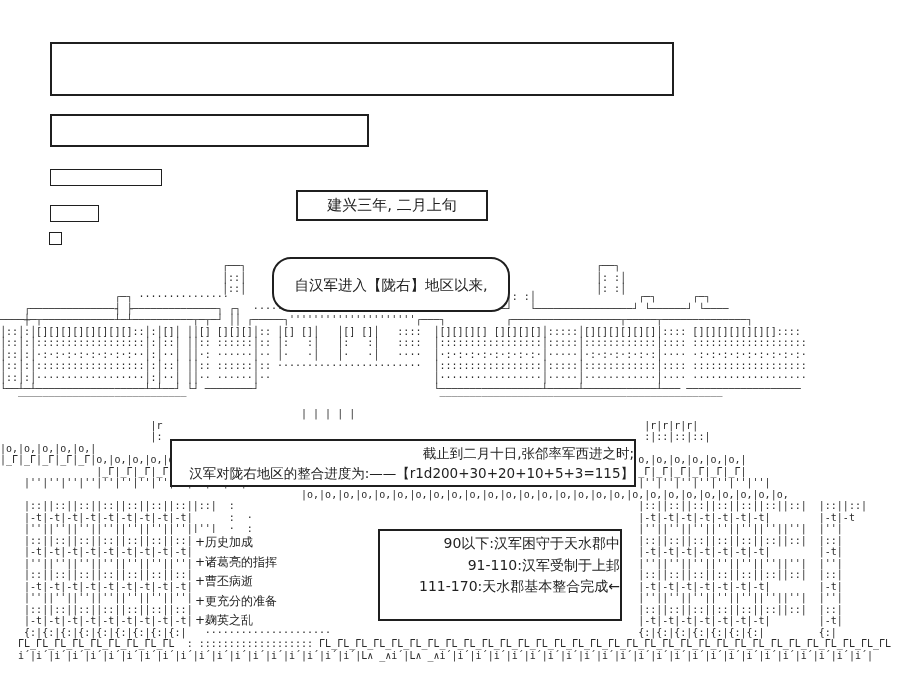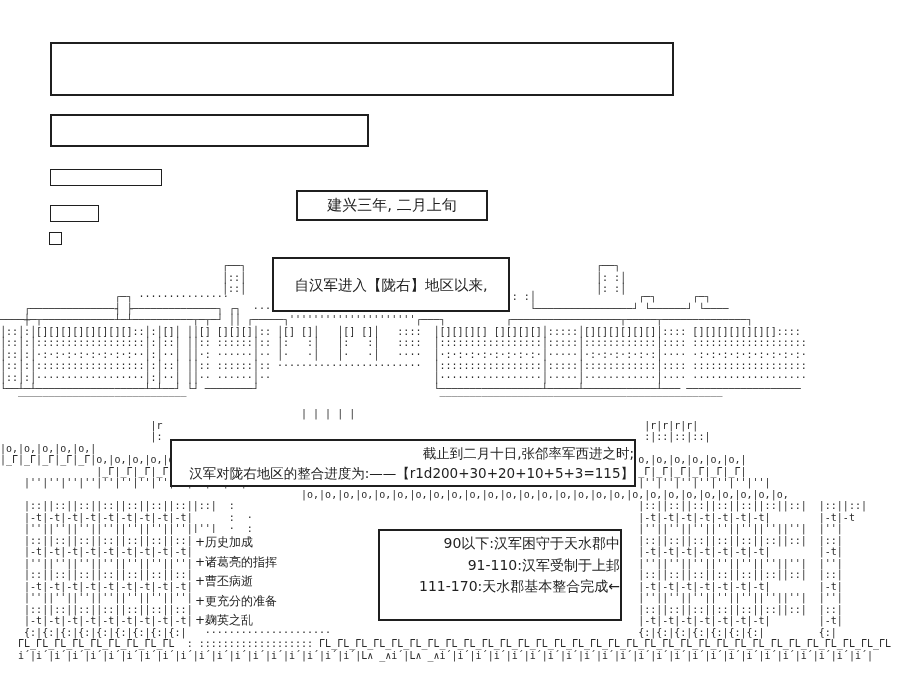--- a/index.html
+++ b/index.html
@@ -3,21 +3,21 @@
 <meta charset="utf-8">
 <style>
   html,body{margin:0;padding:0;background:#fff;}
   #stage{position:relative;width:901px;height:694px;background:#fff;color:#1f1f1f;overflow:hidden;
          font-family:"DejaVu Sans",sans-serif;}
   pre.aa{position:absolute;margin:0;font-family:"DejaVu Sans Mono",monospace;
          font-size:10px;line-height:11.5px;letter-spacing:0;color:#2a2a2a;white-space:pre;}
   .frame{position:absolute;border:2px solid #1f1f1f;background:#fff;box-sizing:border-box;text-align:right;}
   .thin{border-width:1px;}
   .ctext{display:flex;flex-direction:column;justify-content:center;align-items:center;text-align:center;}
-  .speech{font-size:14.5px;line-height:22px;color:#222;}
+  .speech{font-size:14.5px;line-height:22px;color:#222;border-radius:19px;}
   .rollbox{font-size:13.5px;line-height:20px;color:#222;}
   .datebox{font-size:15px;color:#222;}
   .results{font-size:14px;line-height:21.5px;color:#222;padding:2px 0 0 8px;}
   .bonus{position:absolute;font-size:12px;line-height:19.5px;color:#222;background:#fff;padding:0 4px 0 2px;}
 </style>
 </head>
 <body>
 
 <div id="stage">
 

